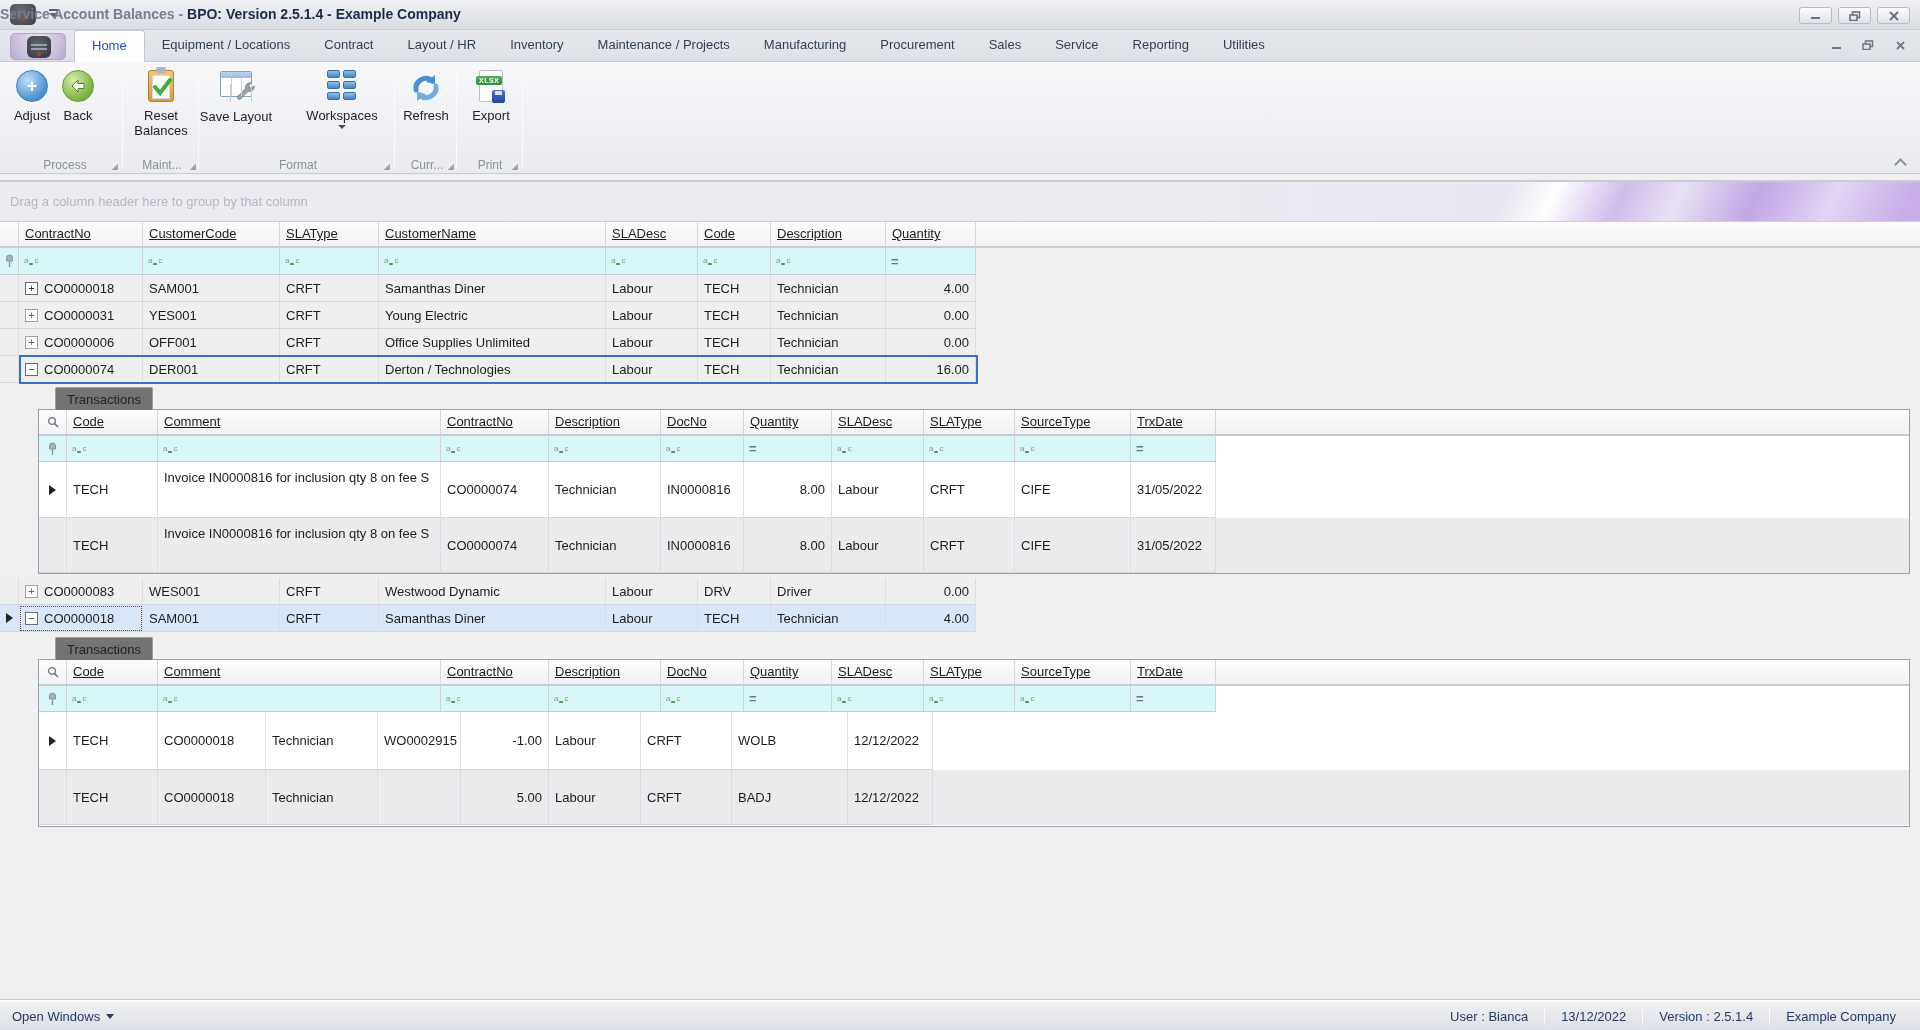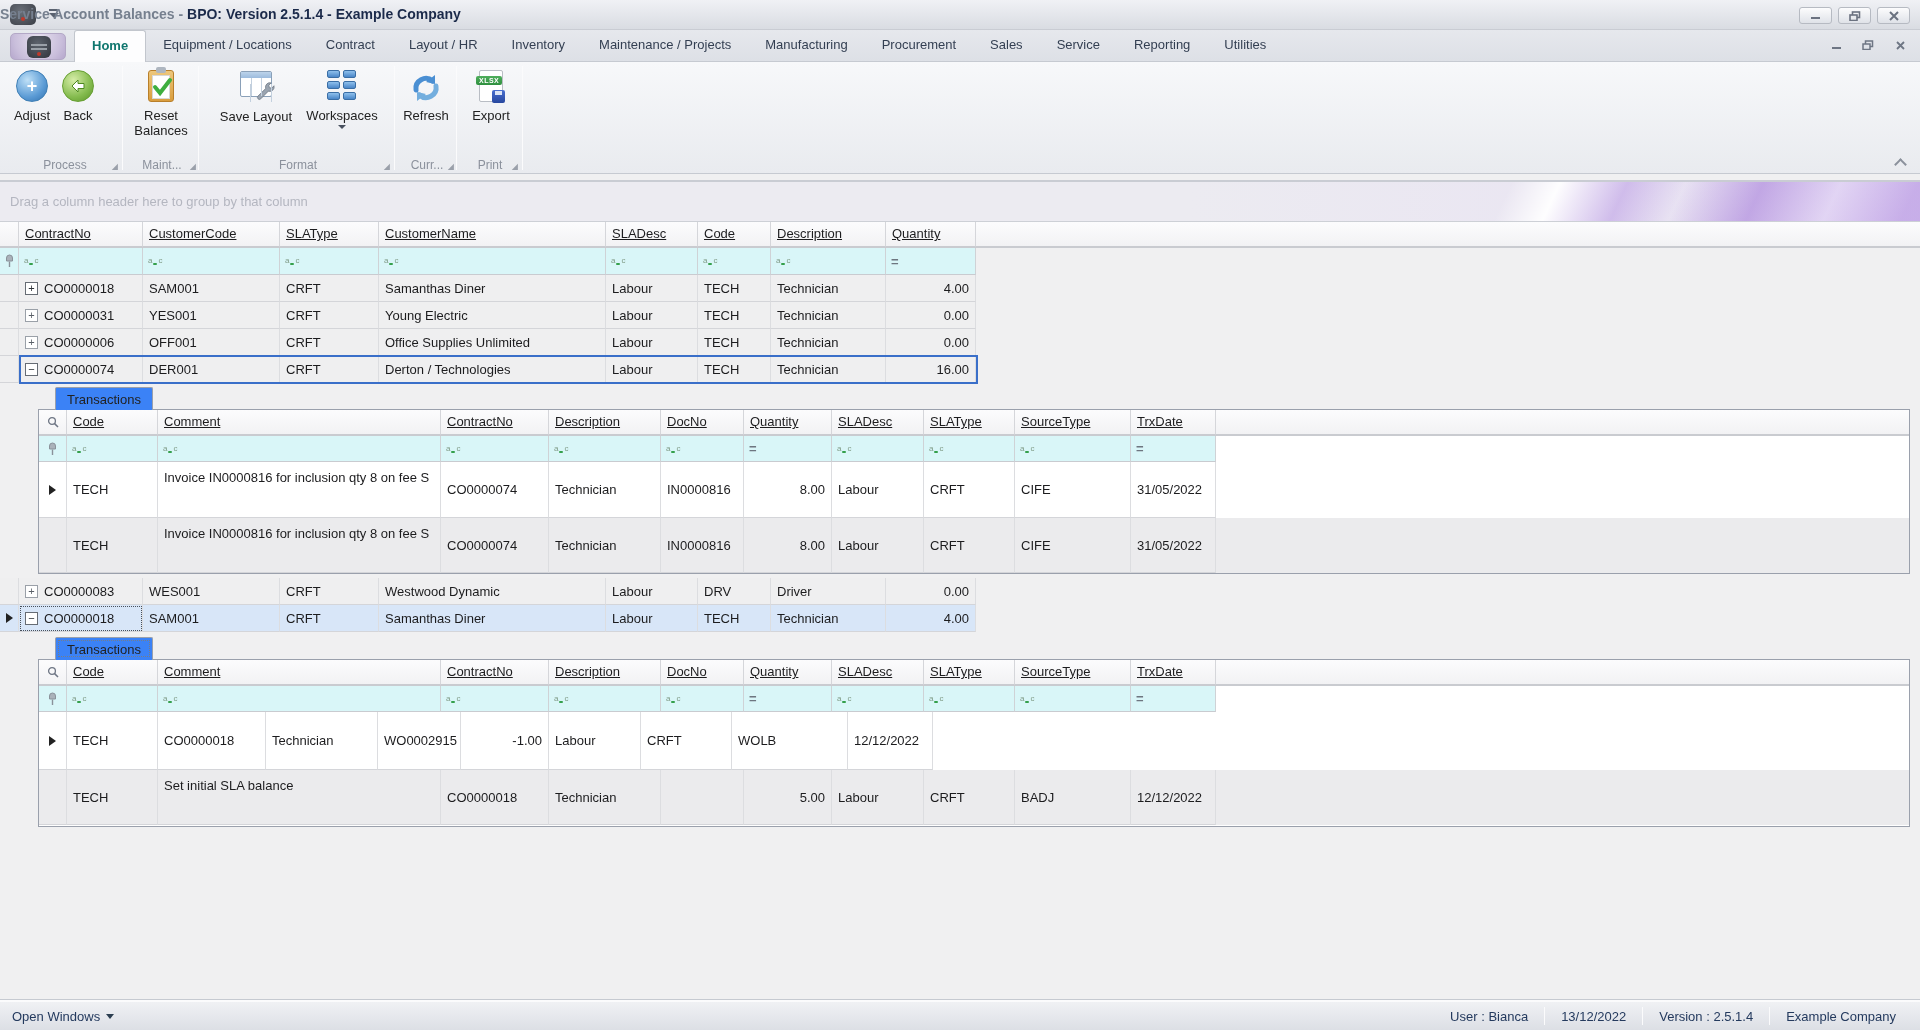--- a/index.html
+++ b/index.html
@@ -29,21 +29,21 @@
     background:linear-gradient(#e6e8ed,#dde0e6); border-bottom:1px solid #c6cad1; }
   .applogo { position:absolute; left:10px; top:3px; width:56px; height:27px; border-radius:5px;
     background:radial-gradient(circle at 50% 20%, #e8e2f0, #c9bedb 70%, #b5a7cc); border:1px solid #b3a8c6; }
   .applogo-core { position:absolute; left:16px; top:2px; width:24px; height:22px; border-radius:6px;
     background:radial-gradient(circle at 45% 35%, #5d636d, #31353d); }
   .applogo-core::before { content:""; position:absolute; left:4px; top:8px; width:16px; height:2px; background:#9aa0a8; box-shadow:0 4px 0 #9aa0a8; }
   .applogo-core::after { content:""; position:absolute; left:10px; top:16px; width:4px; height:4px; border-radius:50%; background:#c0392b; }
   .tabs { position:absolute; left:74px; top:0; height:32px; display:flex; }
   .tab { padding:0 17px; height:32px; line-height:30px; color:#333f52; cursor:default; }
   .tab.active { background:#fdfdfe; border:1px solid #c2c6cd; border-bottom:none; border-radius:3px 3px 0 0;
-    color:#0f766e; font-weight:bold; }
+    color:#1d4ed8; font-weight:normal; }
   .childbtns { position:absolute; right:12px; top:8px; display:flex; gap:16px; }
   .childbtn { width:16px; height:14px; display:flex; align-items:center; justify-content:center; }
 
   
   .ribbon { position:absolute; left:0; top:62px; width:1920px; height:112px;
     background:linear-gradient(#f7f8fa,#e9ebef); border-bottom:1px solid #c6cad1; }
   .rsep { position:absolute; top:4px; width:1px; height:104px; background:#d6d8dd; border-right:1px solid #fbfbfc; }
   .rbtn { position:absolute; top:4px; text-align:center; }
   .rbtn .ricon { margin:4px auto 2px auto; width:36px; height:36px; position:relative; }
   .rbtn .rlabel { font-size:13px; color:#222; line-height:15px; }
@@ -109,21 +109,21 @@
   .mind { width:19px; flex:none; border-right:1px solid #dcdde0; border-bottom:1px solid #d4d5d9; display:flex; }
   .mind.h { border-right:1px solid #d5d6da; background:linear-gradient(#fcfcfd,#f2f2f4); border-bottom:1px solid #c9cbd0; }
   .mind.f { background:#d9f6f8; border-right:1px solid #cfd2d6; border-bottom:1px solid #c9cbd0; align-items:center; justify-content:center; }
   .w-contract {width:124px;flex:none;} .w-custcode {width:137px;flex:none;} .w-slatype {width:99px;flex:none;}
   .w-custname {width:227px;flex:none;} .w-sladesc {width:92px;flex:none;} .w-code {width:73px;flex:none;}
   .w-desc {width:115px;flex:none;} .w-qty {width:90px;flex:none;} .w-fill {flex:1;}
   .sel-border { position:absolute; left:19px; top:355px; width:959px; height:29px; border:2px solid #3a6fc9; pointer-events:none; }
   .focus-cell { outline:1px dotted #49505a; outline-offset:-2px; }
 
   
-  .dtab { position:absolute; left:55px; width:98px; height:23px; background:#3b82f6;
+  .dtab { position:absolute; left:55px; width:98px; height:23px; background:#737373;
     border:1px solid #9aa0ac; border-bottom:none; border-radius:2px 2px 0 0; z-index:2;
     display:flex; align-items:center; justify-content:center; color:#222; }
   .dtab.focused { outline:1px dotted #777d88; outline-offset:-4px; }
   .dbox { position:absolute; left:38px; width:1872px; background:#fff; border:1px solid #9aa0ac; }
   .dheader { display:flex; height:26px; background:linear-gradient(#fcfcfd,#f3f3f5); border-bottom:1px solid #c9cbd0; }
   .dfilter { display:flex; height:26px; }
   .srow { display:flex; background:#fff; }
   .srow.alt { background:#ebebed; }
   .sind { width:28px; flex:none; border-right:1px solid #dcdde0; border-bottom:1px solid #d4d5d9; display:flex; }
   .sind.h { background:linear-gradient(#fcfcfd,#f3f3f5); border-right:1px solid #d5d6da; border-bottom:1px solid #c9cbd0; align-items:center; justify-content:center; }
@@ -240,21 +240,21 @@
           <div class="ricon-clip">
             <div class="page"></div>
             <svg width="22" height="20">
               <path d="M4 10 L9 16 L19 3" fill="none" stroke="#3fae3f" stroke-width="4" stroke-linecap="round"></path>
             </svg>
           </div>
         </div>
       <div class="rlabel">Reset Balances</div>
     </div>
     <div class="rsep" style="left:198px;"></div>
-    <div class="rbtn" style="left:214px; width:84px;">
+    <div class="rbtn" style="left:194px; width:84px;">
       <div class="ricon">
           <div class="ricon-table">
             <svg width="22" height="22" viewBox="0 0 16 16">
               <path d="M13.8 4.2 a3.2 3.2 0 0 1 -4.1 3.9 l-5.5 5.6 a1.4 1.4 0 0 1 -2 -2 l5.6 -5.5 a3.2 3.2 0 0 1 3.9 -4.1 l-1.6 1.7 0.3 1.8 1.8 0.3 z" fill="#9aa4b0" stroke="#707a86" stroke-width="0.6"></path>
             </svg>
           </div>
         </div>
       <div class="rlabel">Save Layout</div>
     </div>
     <div class="rbtn" style="left:296px; width:92px;">
@@ -655,21 +655,20 @@
       <div class="cell s-docno">WO0002915</div>
       <div class="cell s-qty num">-1.00</div>
       <div class="cell s-sladesc">Labour</div>
       <div class="cell s-slatype">CRFT</div>
       <div class="cell s-source">WOLB</div>
       <div class="cell s-trx">12/12/2022</div>
     </div>
     <div class="srow alt" style="height:55px;">
       <div class="sind"></div>
       <div class="cell s-code">TECH</div>
-      <div class="cell s-comment comment-cell">Set initial SLA balance</div>
       <div class="cell s-contract">CO0000018</div>
       <div class="cell s-desc">Technician</div>
       <div class="cell s-docno"></div>
       <div class="cell s-qty num">5.00</div>
       <div class="cell s-sladesc">Labour</div>
       <div class="cell s-slatype">CRFT</div>
       <div class="cell s-source">BADJ</div>
       <div class="cell s-trx">12/12/2022</div>
     </div>
   </div>

